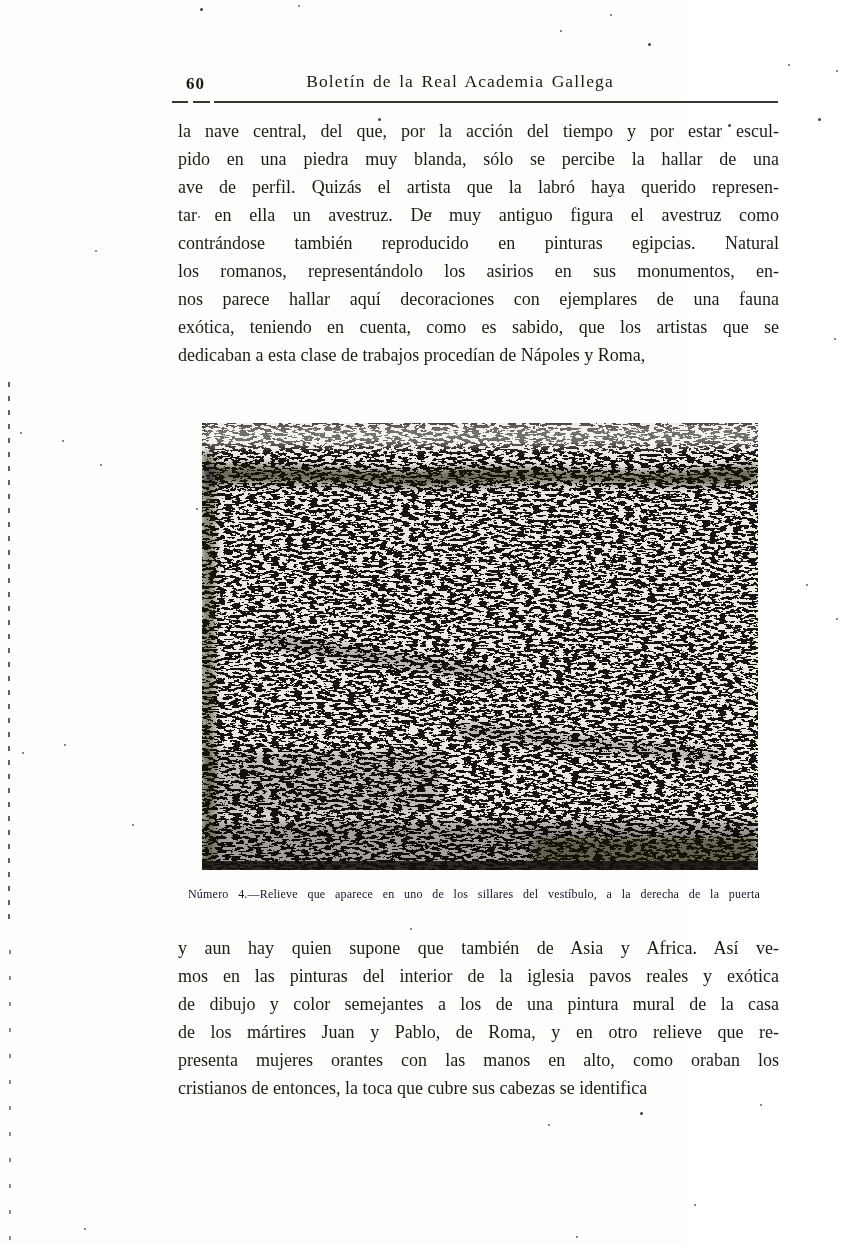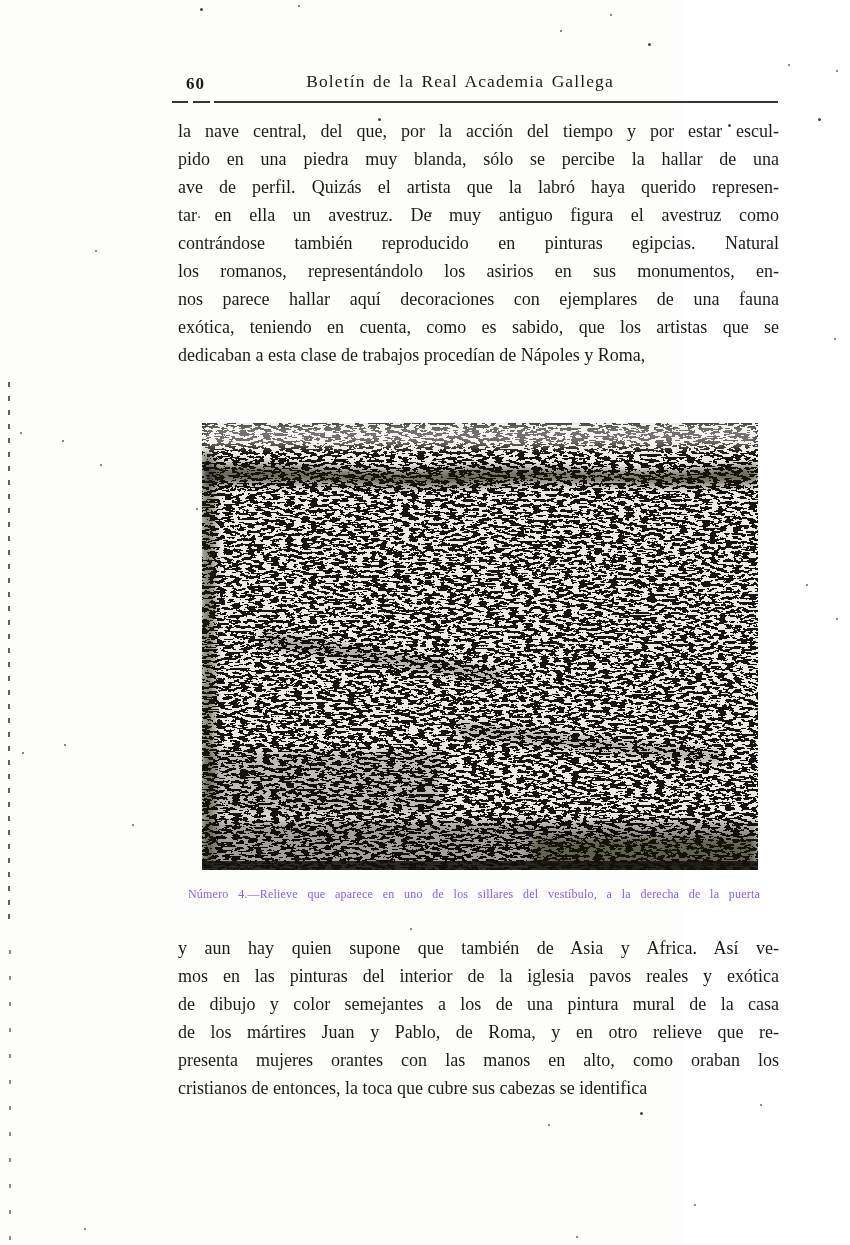--- a/index.html
+++ b/index.html
@@ -48,21 +48,21 @@
   
   .photo {
     position:absolute; left:202px; top:423px; width:556px; height:447px;
     background:#edeae3;
   }
   .photo svg { display:block; }
   .figcaption {
     position:absolute; left:188px; top:886px; width:572px;
     font-size:12px; line-height:16px; letter-spacing:.2px;
     text-align:justify; text-align-last:justify;
-    color:#8b5cf6;
+    color:#0f172a;
   }
   
   .gutter-marks {
     position:absolute; left:8px; top:382px; width:2px; height:540px;
     background:repeating-linear-gradient(to bottom,
       rgba(25,22,18,.85) 0 5px, transparent 5px 14px);
     opacity:.8;
   }
   .gutter-marks-2 {
     position:absolute; left:9px; top:950px; width:2px; height:290px;

